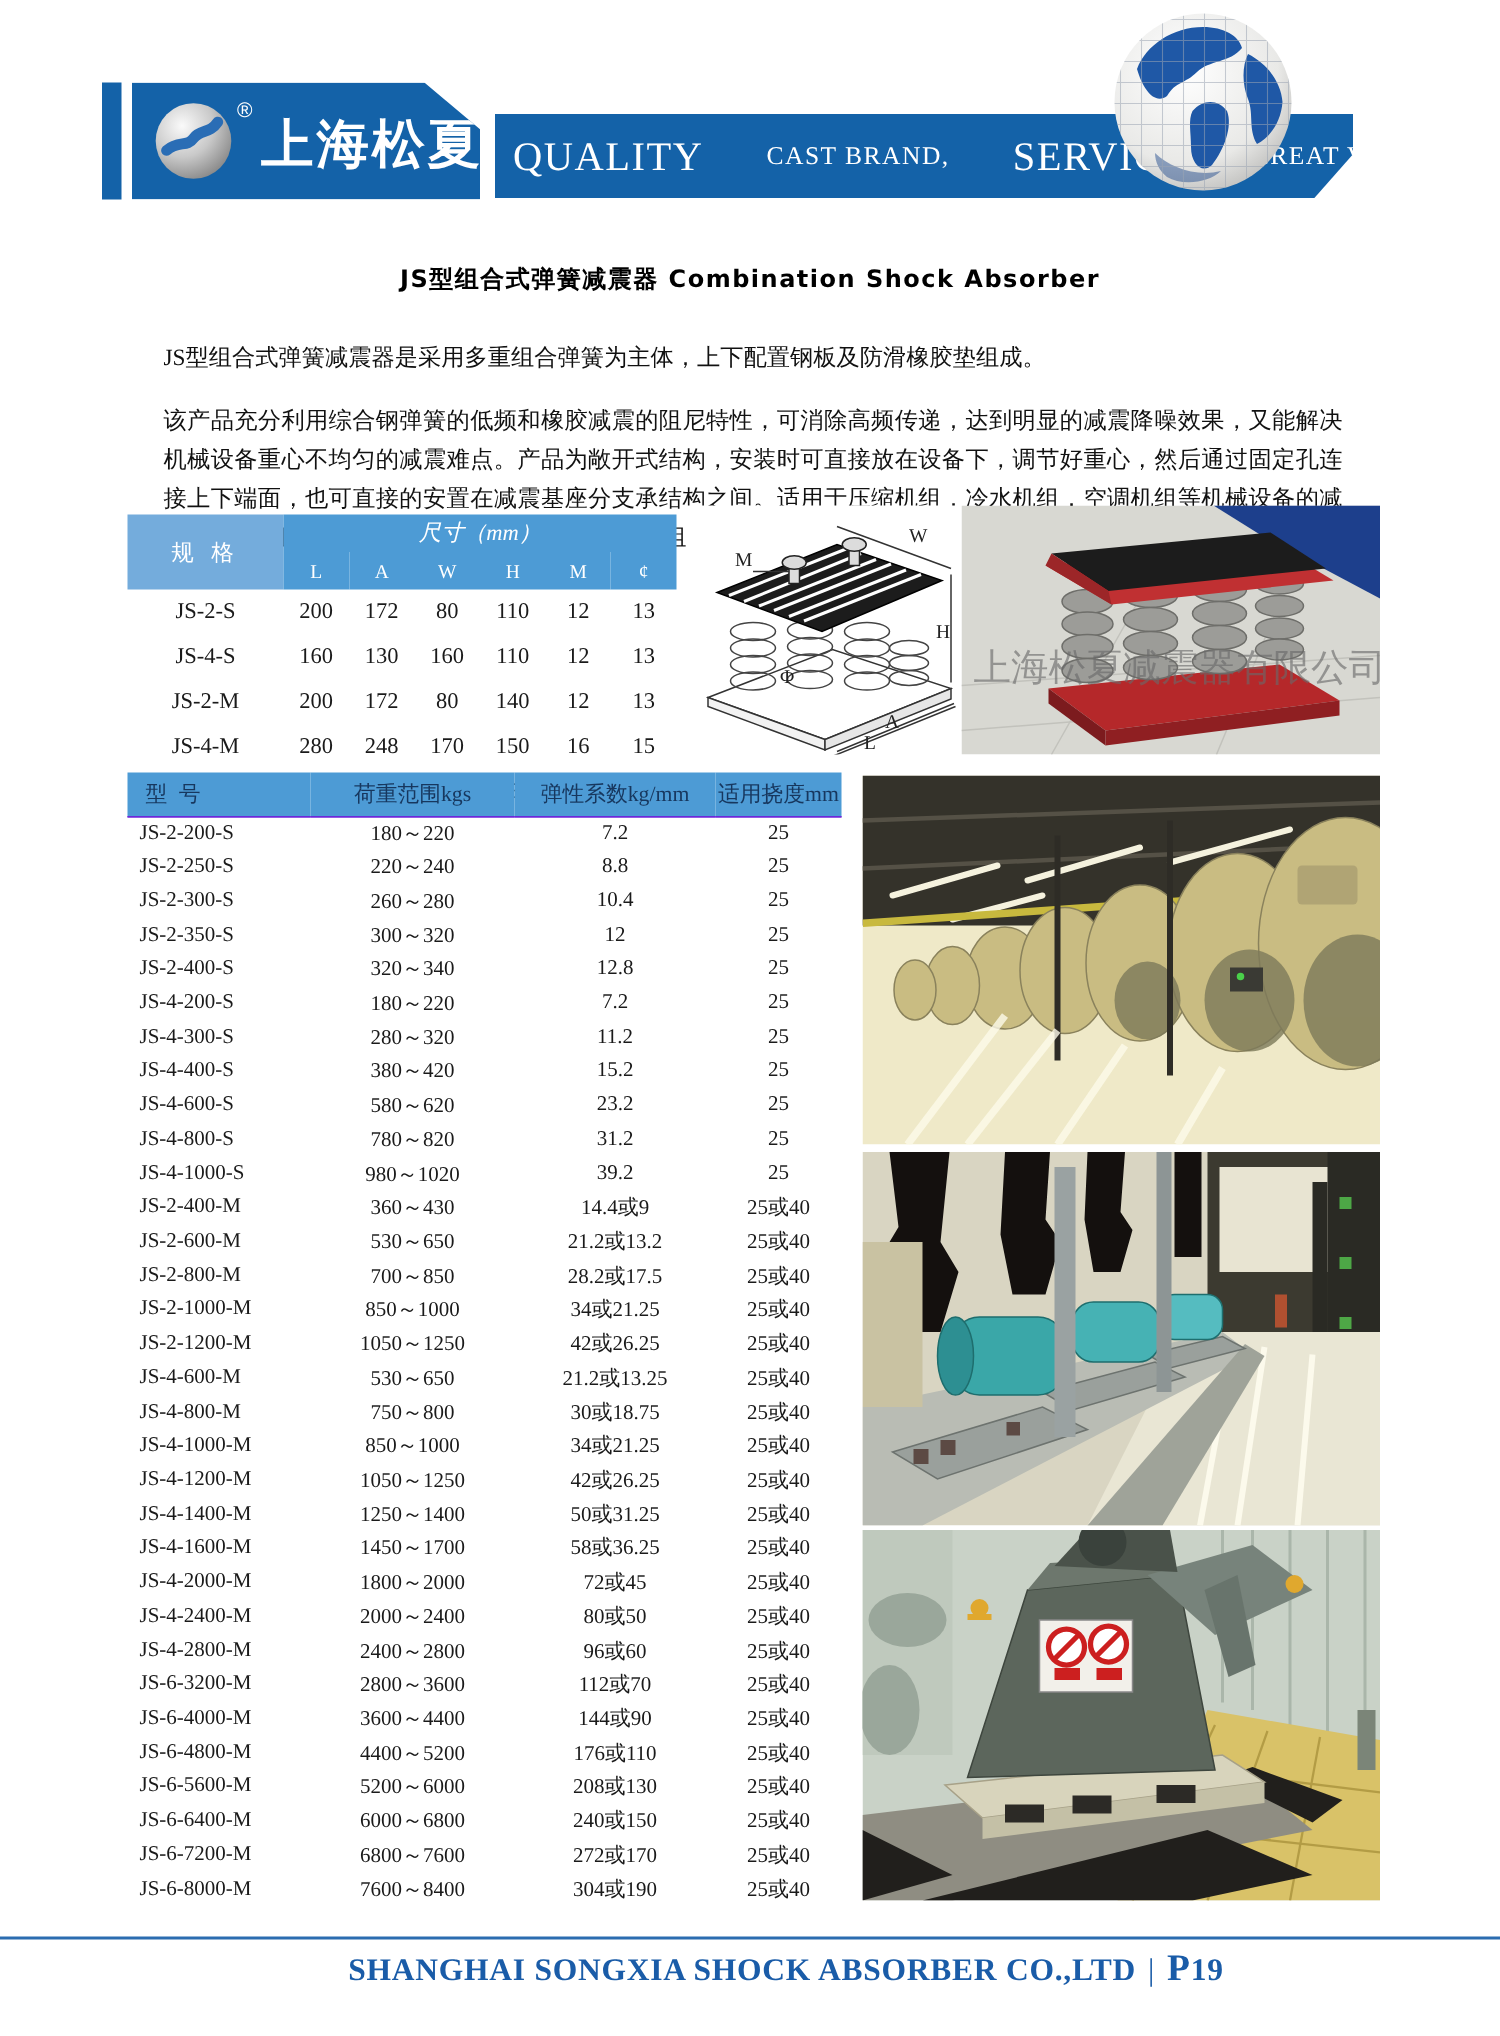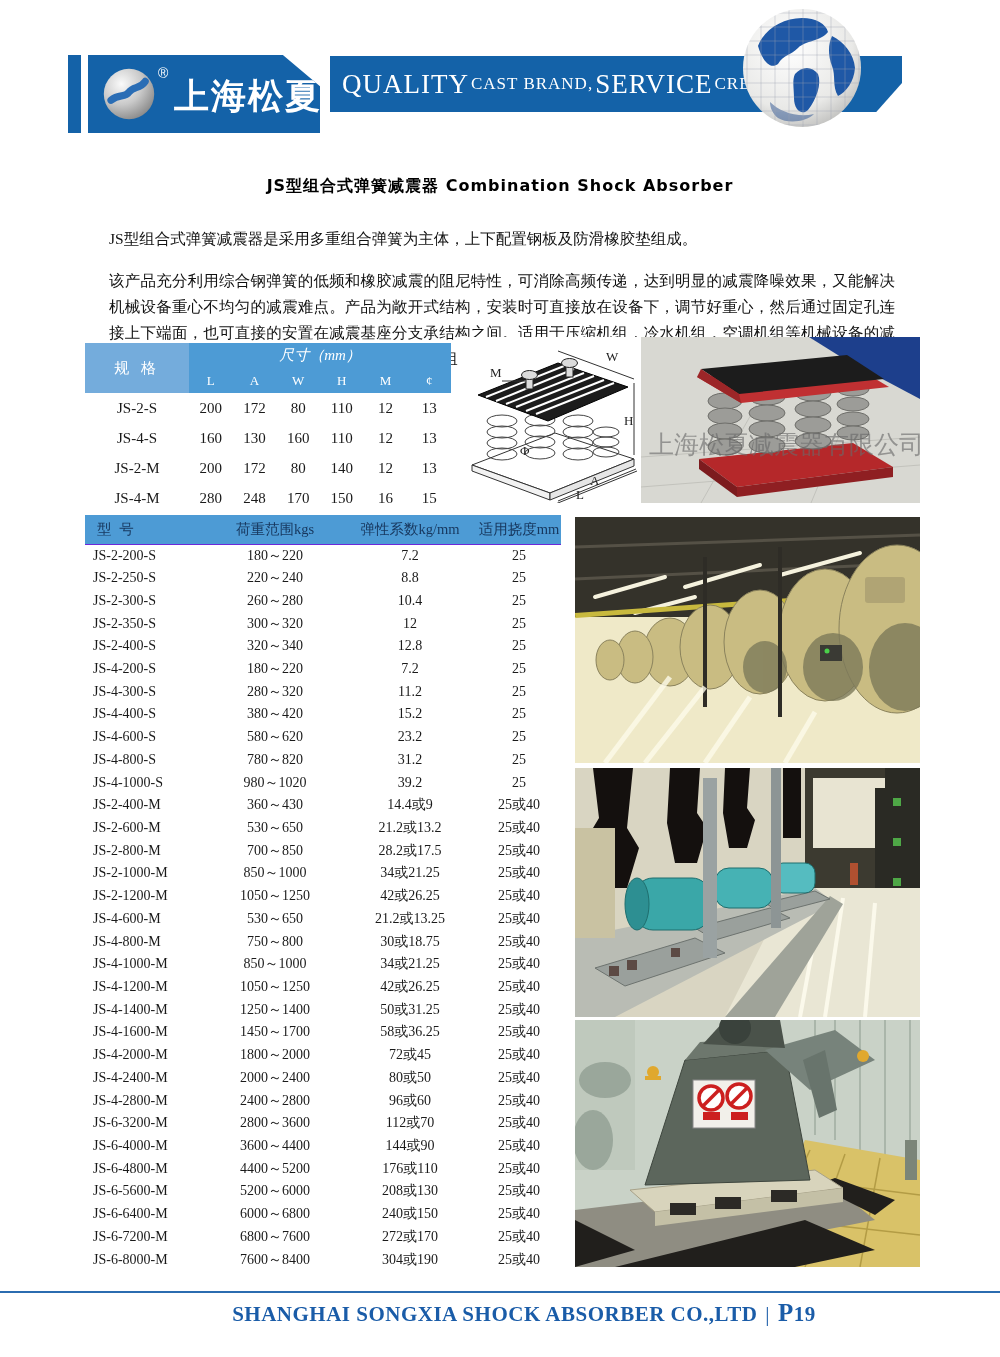--- a/index.html
+++ b/index.html
@@ -8,24 +8,24 @@
 
   
   .hbar{position:absolute;left:68px;top:55px;width:13px;height:78px;background:#1462a8;}
   .logo-box{position:absolute;left:88px;top:55px;width:232px;height:78px;background:#1462a8;
             clip-path:polygon(0 0,84% 0,100% 40%,100% 100%,0 100%);}
   .logo-sphere{position:absolute;left:14px;top:12px;width:54px;height:54px;}
   .reg-mark{position:absolute;left:70px;top:10px;color:#ffffff;font-size:14px;
             font-family:"Liberation Sans",sans-serif;}
   .brand-text{position:absolute;left:86px;top:18px;color:#ffffff;font-size:35px;font-weight:bold;
               font-family:"Liberation Sans",sans-serif;letter-spacing:2px;white-space:nowrap;}
-  .quality-box{position:absolute;left:330px;top:56px;width:572px;height:56px;background:#1462a8;
+  .quality-box{position:absolute;left:330px;top:76px;width:572px;height:56px;background:#1462a8;
                clip-path:polygon(0 0,100% 0,100% 48%,95.5% 100%,0 100%);
                display:flex;align-items:center;padding-left:12px;box-sizing:border-box;
-               color:#ffffff;font-family:"Liberation Serif",serif;white-space:nowrap;}
+               color:#ffffff;font-family:"Liberation Serif",serif;white-space:nowrap;gap:40px;}
   .q-big{font-size:27px;letter-spacing:1px;}
   .q-small{font-size:17px;letter-spacing:1px;margin:0 2px;}
   .globe{position:absolute;left:740px;top:6px;width:124px;height:124px;z-index:3;}
 
   
   .page-title{position:absolute;left:0;top:176px;width:1000px;margin:0;text-align:center;
               font-size:16px;font-weight:bold;color:#000;
               font-family:"DejaVu Sans",sans-serif;letter-spacing:1px;}
   .intro{position:absolute;left:93px;top:210px;width:818px;font-size:15.5px;line-height:26px;
          color:#111;text-align:justify;}

